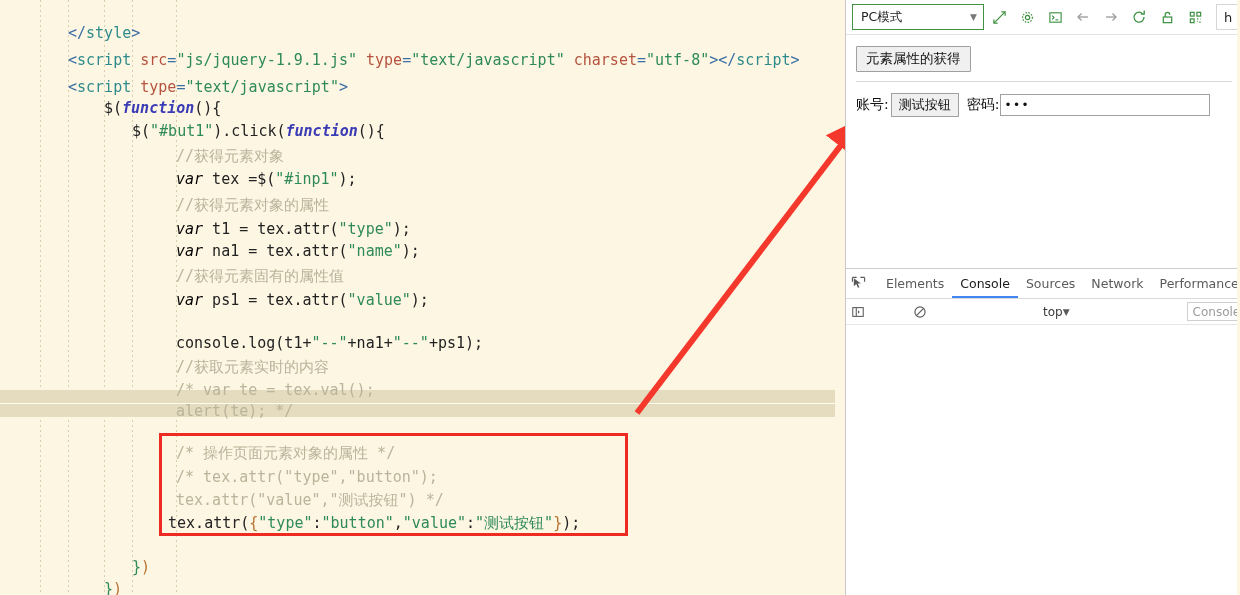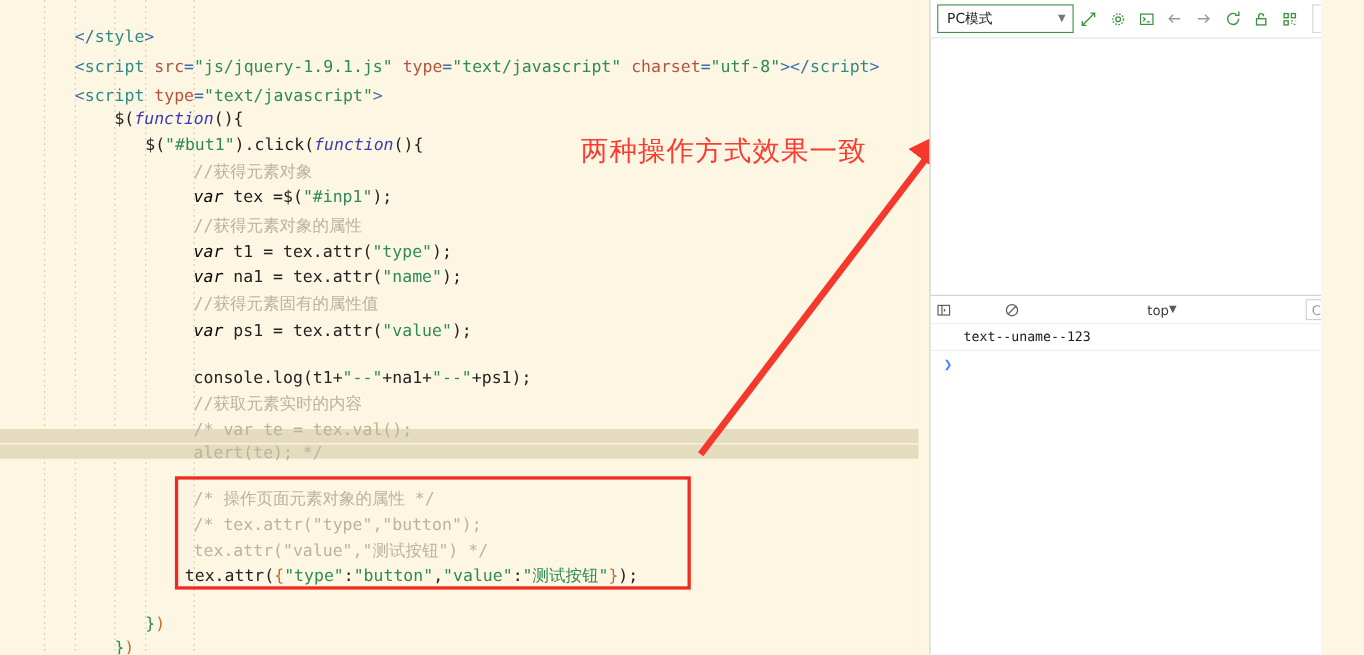--- a/index.html
+++ b/index.html
@@ -44,21 +44,21 @@
   }
   .ln { position: absolute; left: 0; white-space: pre; height: 27px; }
 
   .t-punct   { color: #3b6ea5; }
   .t-tag     { color: #2e8b8b; }
   .t-attr    { color: #b5533e; }
   .t-str     { color: #2e8b57; }
   .t-kw      { color: #000000; font-style: italic; }
   .t-plain   { color: #222; }
   .t-com     { color: #b9b49a; }
-  .t-fn      { color: #3b3bb5; font-style: italic; }
+  .t-fn      { color: #3b3bb5; font-style: italic; font-weight: bold; }
   .t-dollar  { color: #222; }
   .t-paren   { color: #b87333; }
   .t-green   { color: #2e8b57; }
 
   
   #code-redbox {
     position: absolute;
     left: 159px; top: 433px;
     width: 469px; height: 103px;
     border: 3px solid #ee2b22;
@@ -83,21 +83,21 @@
   
   #editor-scrollbar {
     position: absolute; left: 836px; top: 0;
     width: 9px; height: 595px;
     background: #fdf6e3;
   }
 
   
   #browser {
     position: absolute; left: 845px; top: 0;
-    width: 356px; height: 595px;
+    width: 392px; height: 595px;
     background: #ffffff;
     border-left: 1px solid #c8c8c8;
     overflow: hidden;
   }
 
   
   #browser-toolbar {
     position: relative;
     height: 35px;
     background: #ffffff;
@@ -284,21 +284,20 @@
         <div class="iguide" style="left: 176px;"></div>
       </div>
 
     <div class="current-line-band" id="current-line-band" style="top: 390px;"></div>
     <div class="current-line-rule" id="current-line-rule" style="top: 403px;"></div>
 
     <div class="code" id="code-area"><div class="ln" style="top: 20px; left: 68px;"><span class="t-punct">&lt;/</span><span class="t-tag">style</span><span class="t-punct">&gt;</span></div><div class="ln" style="top: 47px; left: 68px;"><span class="t-punct">&lt;</span><span class="t-tag">script</span><span class="t-plain"> </span><span class="t-attr">src</span><span class="t-punct">=</span><span class="t-str">"js/jquery-1.9.1.js"</span><span class="t-plain"> </span><span class="t-attr">type</span><span class="t-punct">=</span><span class="t-str">"text/javascript"</span><span class="t-plain"> </span><span class="t-attr">charset</span><span class="t-punct">=</span><span class="t-str">"utf-8"</span><span class="t-punct">&gt;</span><span class="t-punct">&lt;/</span><span class="t-tag">script</span><span class="t-punct">&gt;</span></div><div class="ln" style="top: 74px; left: 68px;"><span class="t-punct">&lt;</span><span class="t-tag">script</span><span class="t-plain"> </span><span class="t-attr">type</span><span class="t-punct">=</span><span class="t-str">"text/javascript"</span><span class="t-punct">&gt;</span></div><div class="ln" style="top: 95px; left: 104px;"><span class="t-dollar">$(</span><span class="t-fn">function</span><span class="t-plain">(){</span></div><div class="ln" style="top: 118px; left: 132px;"><span class="t-dollar">$(</span><span class="t-str">"#but1"</span><span class="t-plain">).</span><span class="t-plain">click(</span><span class="t-fn">function</span><span class="t-plain">(){</span></div><div class="ln" style="top: 143px; left: 176px;"><span class="t-com">//获得元素对象</span></div><div class="ln" style="top: 166px; left: 176px;"><span class="t-kw">var</span><span class="t-plain"> tex =</span><span class="t-dollar">$(</span><span class="t-str">"#inp1"</span><span class="t-plain">);</span></div><div class="ln" style="top: 192px; left: 176px;"><span class="t-com">//获得元素对象的属性</span></div><div class="ln" style="top: 216px; left: 176px;"><span class="t-kw">var</span><span class="t-plain"> t1 = tex.</span><span class="t-plain">attr(</span><span class="t-str">"type"</span><span class="t-plain">);</span></div><div class="ln" style="top: 238px; left: 176px;"><span class="t-kw">var</span><span class="t-plain"> na1 = tex.</span><span class="t-plain">attr(</span><span class="t-str">"name"</span><span class="t-plain">);</span></div><div class="ln" style="top: 263px; left: 176px;"><span class="t-com">//获得元素固有的属性值</span></div><div class="ln" style="top: 287px; left: 176px;"><span class="t-kw">var</span><span class="t-plain"> ps1 = tex.</span><span class="t-plain">attr(</span><span class="t-str">"value"</span><span class="t-plain">);</span></div><div class="ln" style="top: 330px; left: 176px;"><span class="t-plain">console.</span><span class="t-plain">log(t1+</span><span class="t-str">"--"</span><span class="t-plain">+na1+</span><span class="t-str">"--"</span><span class="t-plain">+ps1);</span></div><div class="ln" style="top: 354px; left: 176px;"><span class="t-com">//获取元素实时的内容</span></div><div class="ln" style="top: 377px; left: 176px;"><span class="t-com">/* var te = tex.val();</span></div><div class="ln" style="top: 398px; left: 176px;"><span class="t-com">alert(te); */</span></div><div class="ln" style="top: 440px; left: 176px;"><span class="t-com">/* 操作页面元素对象的属性 */</span></div><div class="ln" style="top: 464px; left: 176px;"><span class="t-com">/* tex.attr("type","button");</span></div><div class="ln" style="top: 487px; left: 176px;"><span class="t-com">tex.attr("value","测试按钮") */</span></div><div class="ln" style="top: 510px; left: 168px;"><span class="t-plain">tex.</span><span class="t-plain">attr(</span><span class="t-paren">{</span><span class="t-str">"type"</span><span class="t-plain">:</span><span class="t-str">"button"</span><span class="t-plain">,</span><span class="t-str">"value"</span><span class="t-plain">:</span><span class="t-str">"测试按钮"</span><span class="t-paren">}</span><span class="t-plain">);</span></div><div class="ln" style="top: 554px; left: 132px;"><span class="t-green">}</span><span class="t-paren">)</span></div><div class="ln" style="top: 576px; left: 104px;"><span class="t-green">}</span><span class="t-paren">)</span></div></div>
 
     <div id="code-redbox"></div>
 
-    <div id="annot-text">两种操作方式效果一致</div>
 
     <div id="editor-scrollbar">
       
     </div>
   </div>
 
   <svg id="annot-arrow" viewBox="0 0 1240 595" xmlns="http://www.w3.org/2000/svg">
     <defs>
       <marker id="ahead" markerWidth="6" markerHeight="6" refX="3" refY="3" orient="auto">
         <path d="M0,0 L6,3 L0,6 Z" fill="#f5382c"></path>
@@ -374,23 +373,49 @@
           <rect x="2.5" y="9.5" width="4" height="4"></rect>
           <path d="M9.5 9.5 L11 9.5 M13 9.5 L13.5 9.5 M9.5 12 L10.5 12 M12 13 L13.5 13"></path>
         </svg>
       </div>
 
       <div id="url-bar">
         <span>h</span>
       </div>
     </div>
 
+    <div id="page-viewport">
+      <span id="page-btn-top">元素属性的获得</span>
+      <div id="page-hr"></div>
+      <div id="page-form-row">
+        <span id="label-account">账号:</span>
+        <span id="input-but1">测试按钮</span>
+        <span id="label-password">密码:</span>
+        <span id="input-password">•••</span>
+      </div>
+    </div>
 
     <div id="devtools">
 
+      <div id="dt-tabbar">
+        <div id="dt-inspect-btn">
+          <svg width="15" height="15" viewBox="0 0 16 16" fill="none" stroke="#5a5a5a" stroke-width="1.2">
+            <path d="M3 2.5 L3 11 L5.6 8.6 L7.4 12.6 L9 11.9 L7.2 8 L10.6 8 Z" fill="#5a5a5a" stroke="none"></path>
+            <path d="M1.5 1.5 L6 1.5 M1.5 1.5 L1.5 6 M14.5 1.5 L10 1.5 M14.5 1.5 L14.5 6"></path>
+          </svg>
+        </div>
+        <div class="dt-sep"></div>
+        <div id="dt-tabs" style="display: flex; align-items: center;">
+            <div class="dt-tab">Elements</div>
+            <div class="dt-tab active">Console</div>
+            <div class="dt-tab">Sources</div>
+            <div class="dt-tab">Network</div>
+            <div class="dt-tab">Performance</div>
+          </div>
+      </div>
 
       <div id="dt-console-toolbar">
         <div class="ct-icon">
           <svg width="14" height="14" viewBox="0 0 16 16" fill="none" stroke="#5a5a5a" stroke-width="1.2">
             <rect x="2" y="3" width="12" height="10"></rect>
             <path d="M6 3 L6 13"></path>
             <path d="M8 6 L10 8 L8 10" fill="#5a5a5a" stroke="none"></path>
           </svg>
         </div>
         <div class="ct-icon">
@@ -402,23 +427,15 @@
         <div class="dt-sep"></div>
         <div id="ct-context">
           <span>top</span>
           <span class="caret">▼</span>
         </div>
         <div class="dt-sep"></div>
         <div id="ct-filter">Console</div>
         <div id="ct-levels">Defaul</div>
       </div>
 
-      <div id="dt-console-body">
-        <div id="console-messages">
-            <div id="console-msg">text--uname--123</div>
-          </div>
-        <div id="console-prompt">
-          <span class="chev">❯</span>
-        </div>
-      </div>
     </div>
   </div>
 </div>
 
 </body></html>

